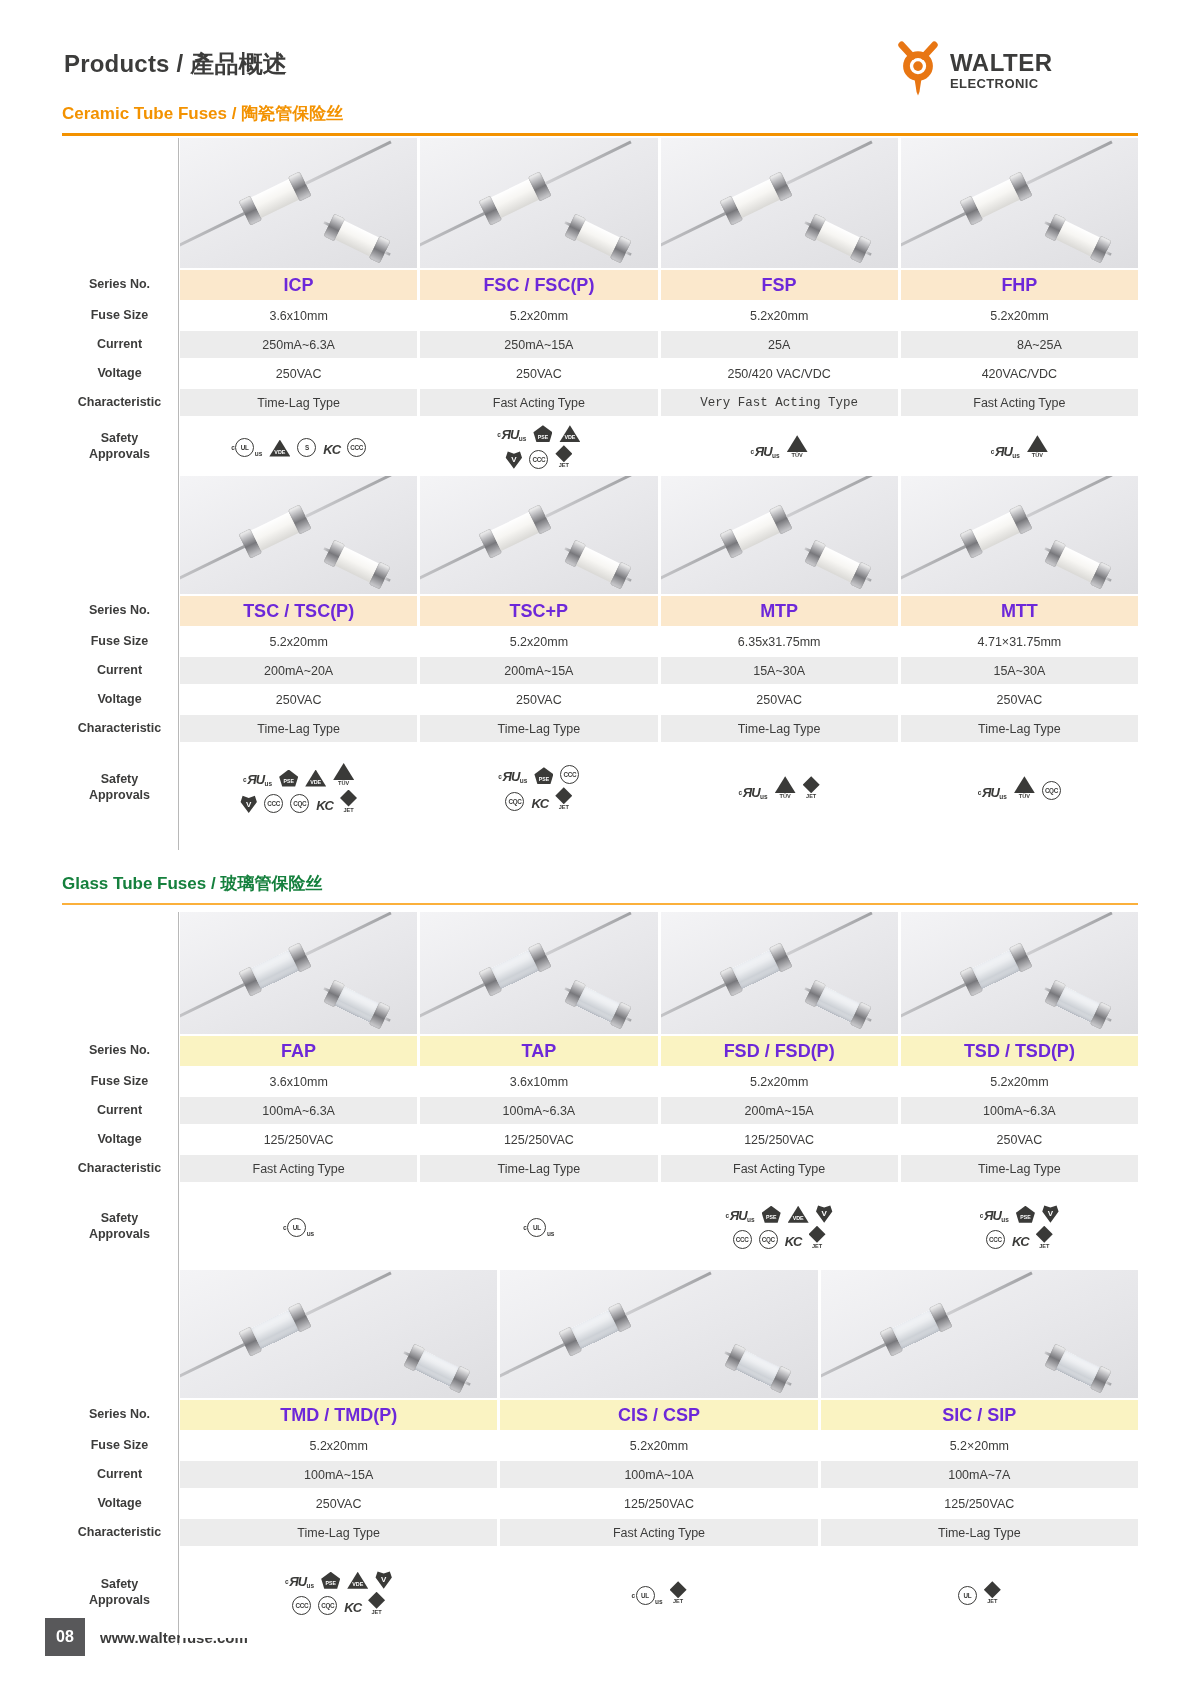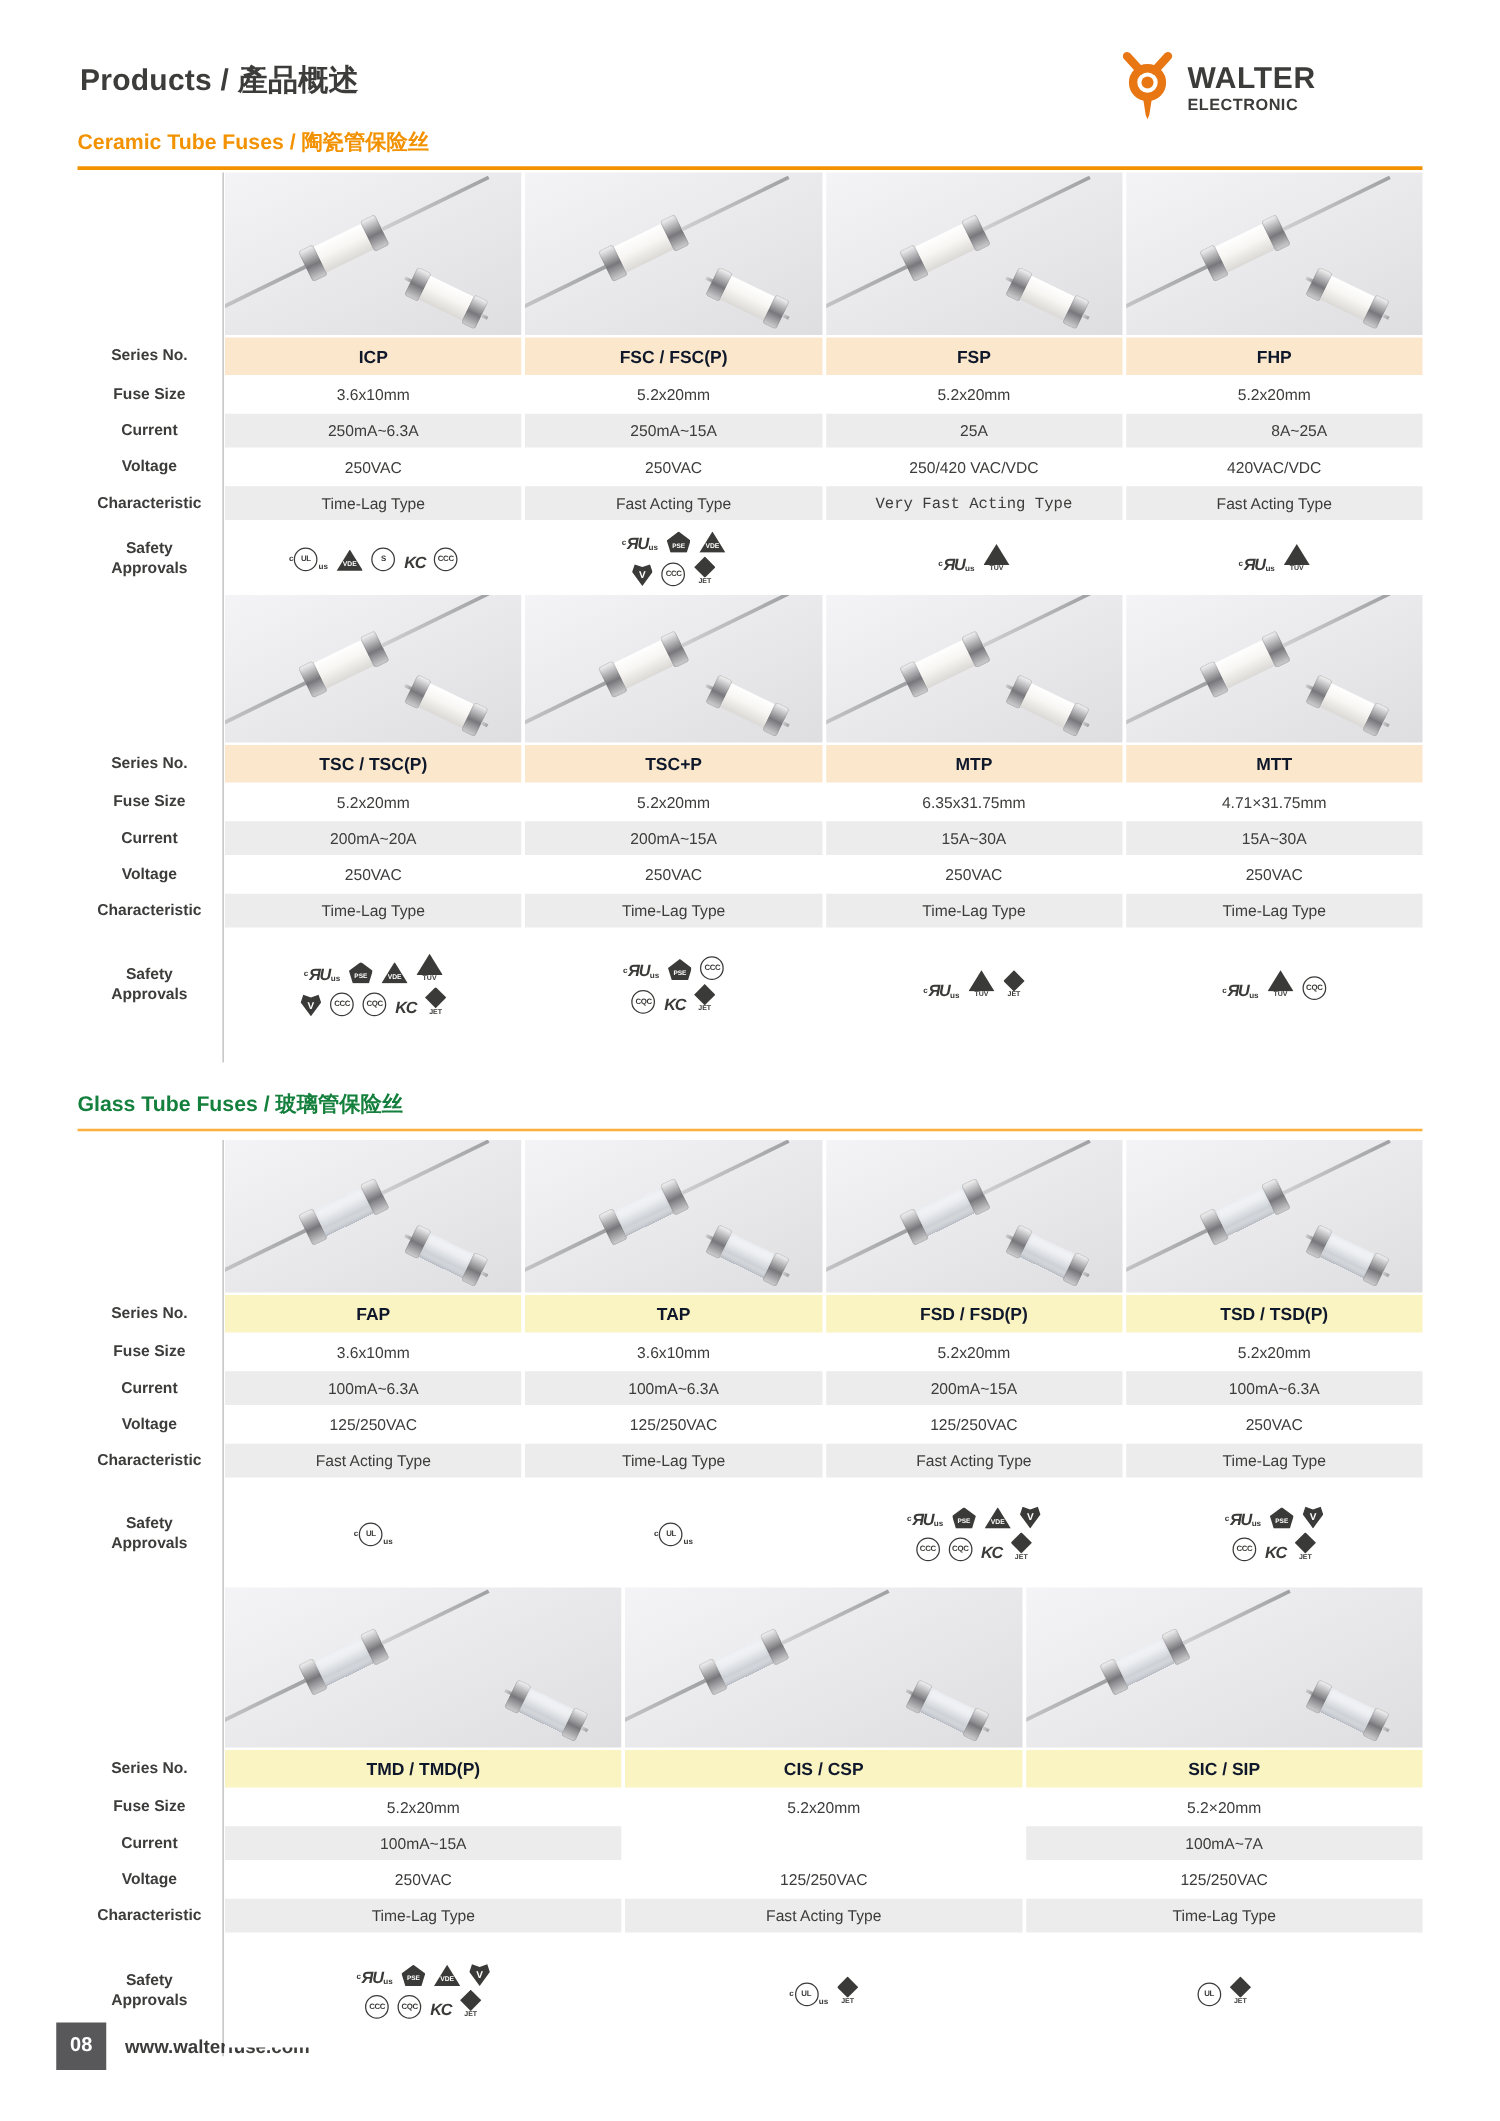--- a/index.html
+++ b/index.html
@@ -29,21 +29,21 @@
   .fuse-section.glass   { top:912px; height:733px; }
 
   .group { display:grid; grid-template-columns:115px repeat(4,1fr);
            grid-template-rows:var(--ph) 30px 27px 27px 27px 27px var(--sh);
            gap:2px 3px; position:relative; z-index:1; }
   .group.g3 { grid-template-columns:115px repeat(3,1fr); }
 
   .lbl { display:flex; align-items:center; justify-content:center; text-align:center;
          font-size:12.5px; font-weight:bold; color:#3C3C3B; white-space:pre-line; line-height:1.25; }
   .series { display:flex; align-items:center; justify-content:center;
-            font-size:14px; font-weight:bold; color:#0f172a; }
+            font-size:18px; font-weight:bold; color:#6d28d9; }
   .series.ceramic { background:#FBE8CC; }
   .series.glass { background:#FAF3C2; }
   .val { display:flex; align-items:center; justify-content:center; font-size:12.5px; color:#3C3C3B; background:#fff; }
   .val.alt { background:#ECECEC; }
   .safety { display:flex; flex-direction:column; align-items:center; justify-content:center; gap:3px; background:#fff; padding:4px 0; }
 
   
   .photo { position:relative; overflow:hidden;
            background:linear-gradient(155deg,#f4f4f6 0%,#e8e8eb 55%,#dedee1 100%); }
   .fz { position:absolute; display:flex; align-items:center; }
@@ -835,20 +835,21 @@
         <span class="fz b">
           <i class="wire"></i>
           <b class="cap"></b>
           <b class="tube"></b>
           <b class="cap"></b>
           <i class="wire"></i>
         </span>
       </div>
       <div class="series glass" style="grid-area: 2 / 3;">CIS / CSP</div>
       <div class="val" style="grid-area: 3 / 3;">5.2x20mm</div>
+      <div class="val alt" style="grid-area: 4 / 3;">100mA~10A</div>
       <div class="val" style="grid-area: 5 / 3;">125/250VAC</div>
       <div class="val alt" style="grid-area: 6 / 3;">Fast Acting Type</div>
       <div class="safety" style="grid-area: 7 / 3;">
         <div class="cert-line">
           <span class="cert">
             <i class="pre">c</i>
             <span class="stack">
               <b class="shp circle">UL</b>
             </span>
             <i class="post">us</i>

